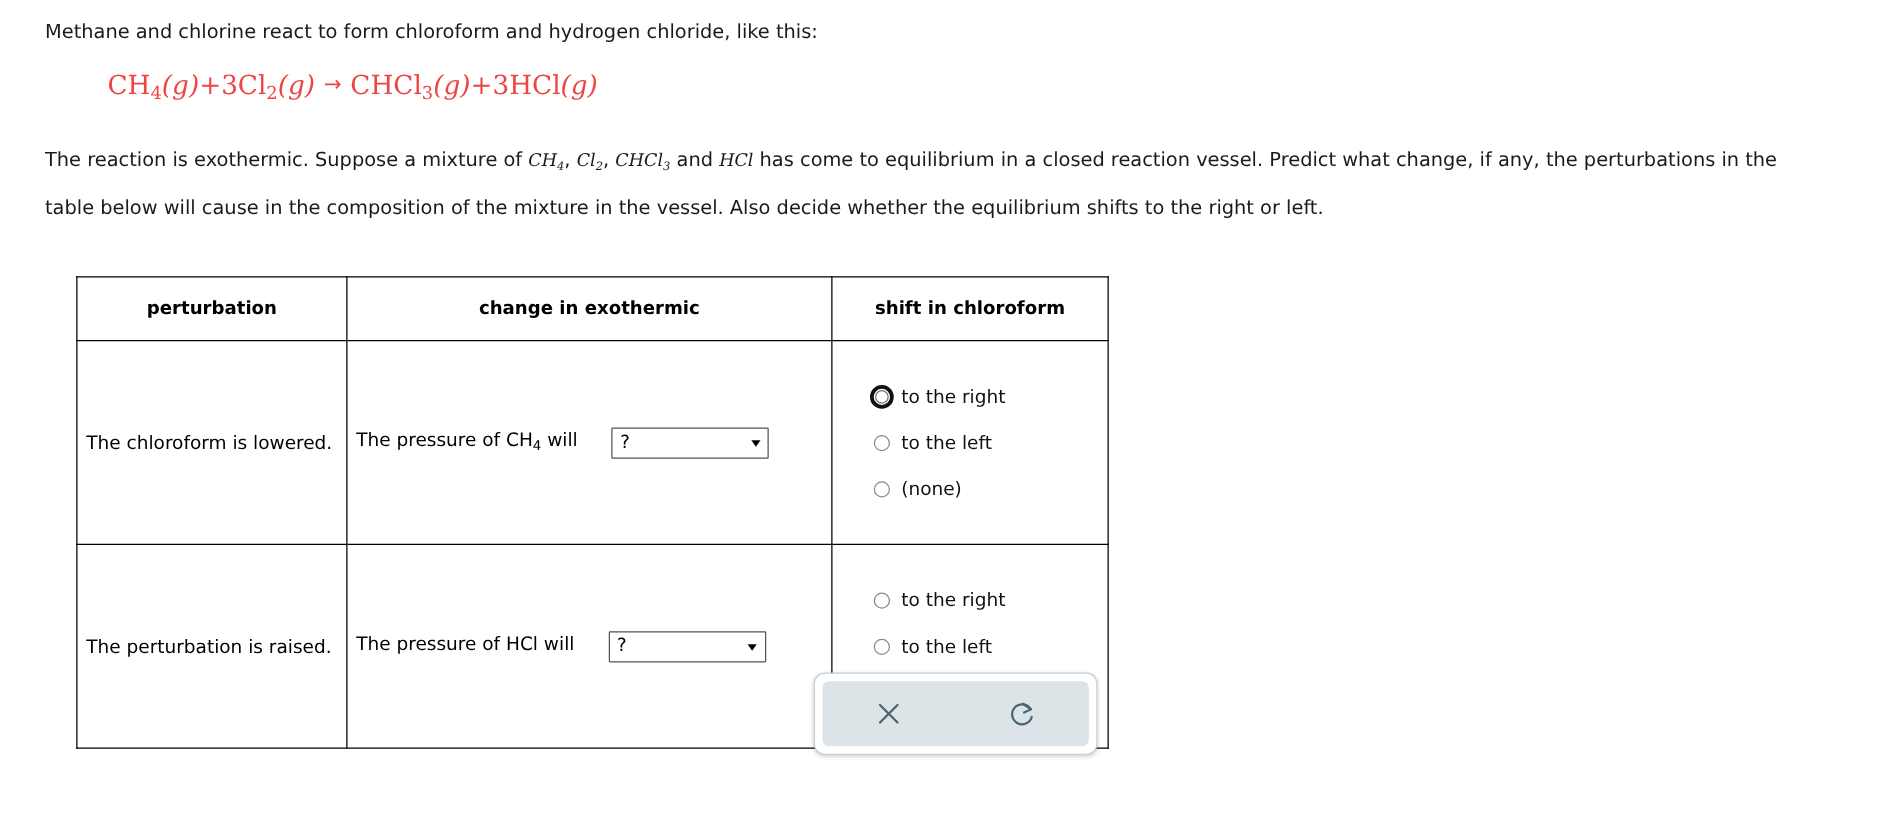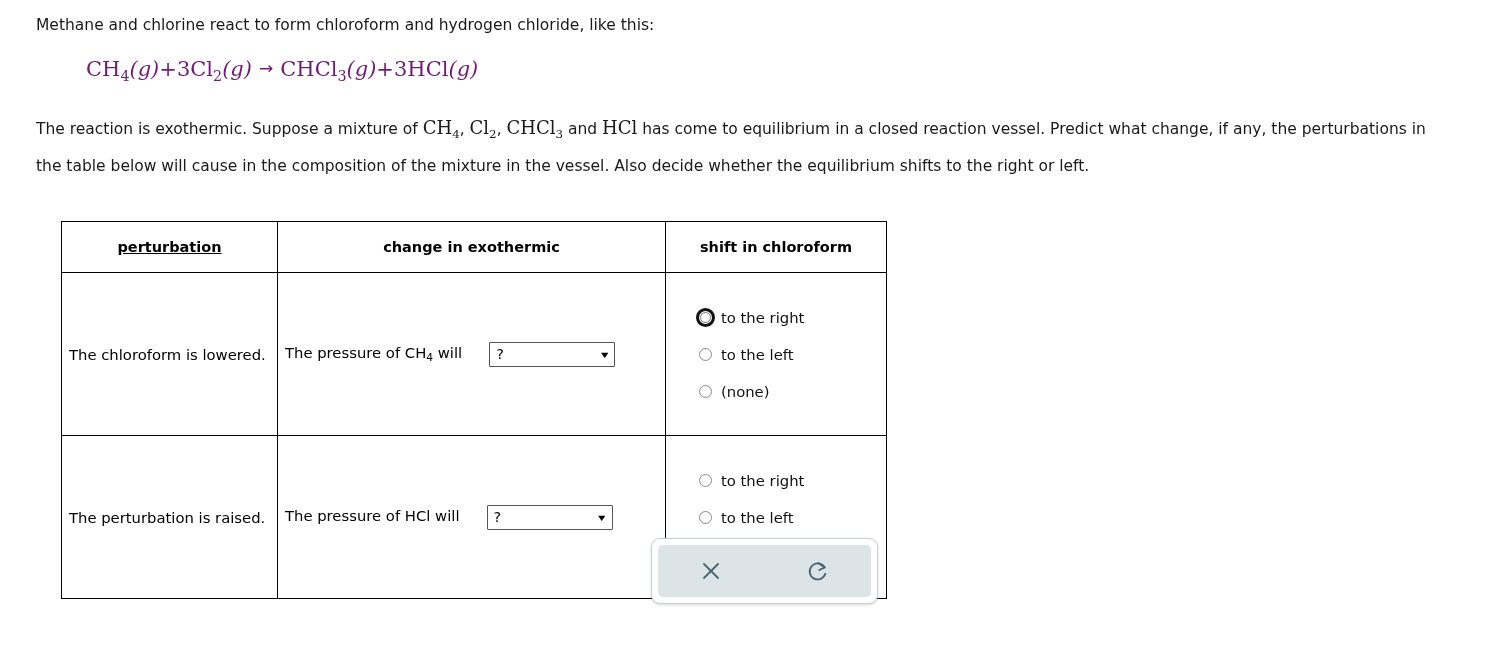--- a/index.html
+++ b/index.html
@@ -28,21 +28,21 @@
   }
 
   
   .equation {
     position: absolute;
     left: 86px;
     top: 55px;
     font-family: "DejaVu Serif", "Liberation Serif", serif;
     font-size: 21px;
     line-height: 26px;
-    color: #701a75;
+    color: #ef4444;
     white-space: nowrap;
   }
   .equation .ital {
     font-style: italic;
   }
   .equation sub {
     font-size: 0.68em;
     vertical-align: -0.32em;
   }
   .arrow {
@@ -58,21 +58,22 @@
     position: absolute;
     left: 36px;
     top: 112px;
     width: 1420px;
     font-size: 15.5px;
     line-height: 32px;
     color: #1a1a1a;
   }
   .para .chem {
     font-family: "DejaVu Serif", "Liberation Serif", serif;
-    font-size: 18px;
+    font-size: 14px;
+    font-style: italic;
   }
   .para .chem sub {
     font-size: 0.66em;
     vertical-align: -0.3em;
   }
 
   
   .qtable {
     position: absolute;
     left: 61px;
@@ -85,21 +86,21 @@
     vertical-align: middle;
     background: #fff;
   }
   .qtable th {
     height: 48px;
     font-size: 14.5px;
     font-weight: bold;
     text-align: center;
     color: #000;
   }
-  .col-pert  { width: 213px; text-decoration: underline; }
+  .col-pert  { width: 213px; }
   .col-comp  { width: 385px; }
   .col-shift { width: 218px; }
 
   .qtable td.cell-pert {
     padding: 0 8px 0 7px;
     font-size: 14.8px;
     line-height: 19px;
     height: 134px;
   }
   .qtable td.cell-comp {

